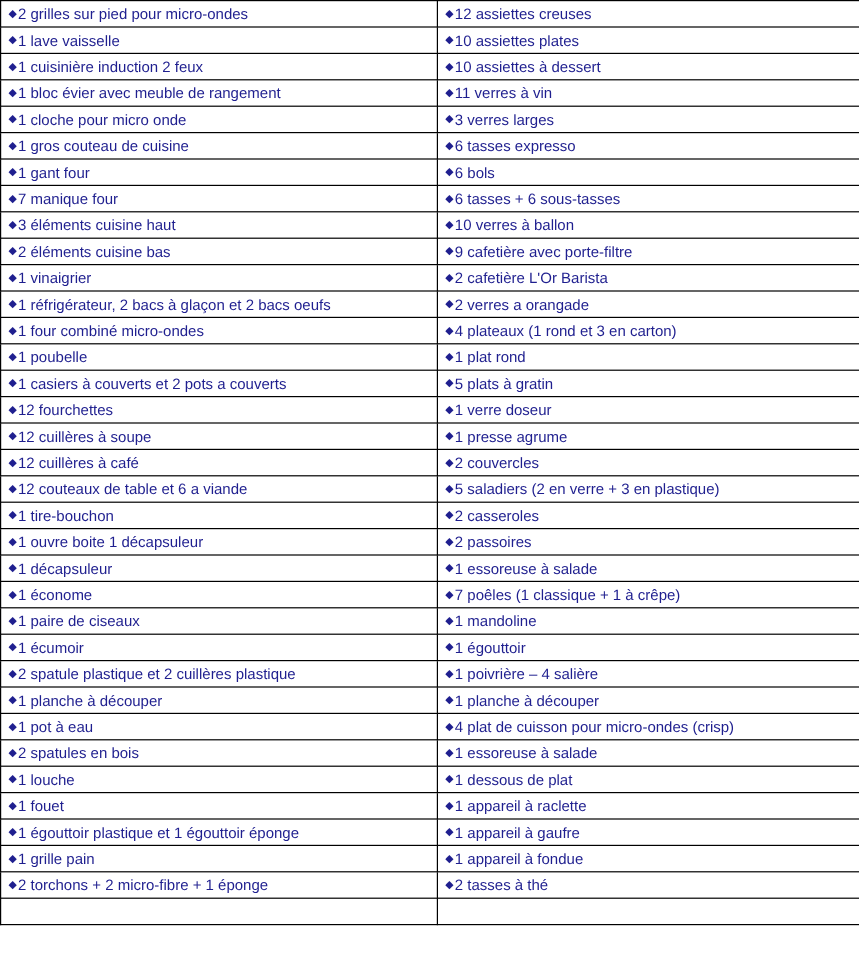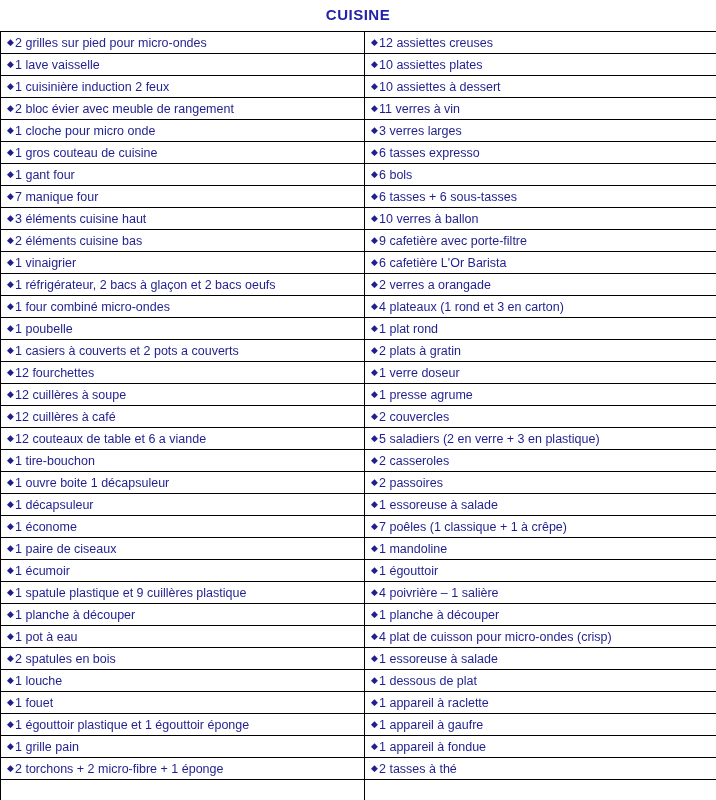--- a/index.html
+++ b/index.html
@@ -59,38 +59,37 @@
   .item-text {
     display: inline;
   }
   .empty-cell { }
 </style>
 </head>
 <body>
 
 <div class="page">
 
-  <div class="doc-title">CUISINE</div>
 
   <table class="inventory">
     <tbody>
         <tr>
           <td class="col-left"><span class="bullet">◆</span><span class="item-text">2 grilles sur pied pour micro-ondes</span></td>
           <td class="col-right"><span class="bullet">◆</span><span class="item-text">12 assiettes creuses</span></td>
         </tr>
         <tr>
           <td class="col-left"><span class="bullet">◆</span><span class="item-text">1 lave vaisselle</span></td>
           <td class="col-right"><span class="bullet">◆</span><span class="item-text">10 assiettes plates</span></td>
         </tr>
         <tr>
           <td class="col-left"><span class="bullet">◆</span><span class="item-text">1 cuisinière induction 2 feux</span></td>
           <td class="col-right"><span class="bullet">◆</span><span class="item-text">10 assiettes à dessert</span></td>
         </tr>
         <tr>
-          <td class="col-left"><span class="bullet">◆</span><span class="item-text">2 bloc évier avec meuble de rangement</span></td>
+          <td class="col-left"><span class="bullet">◆</span><span class="item-text">1 bloc évier avec meuble de rangement</span></td>
           <td class="col-right"><span class="bullet">◆</span><span class="item-text">11 verres à vin</span></td>
         </tr>
         <tr>
           <td class="col-left"><span class="bullet">◆</span><span class="item-text">1 cloche pour micro onde</span></td>
           <td class="col-right"><span class="bullet">◆</span><span class="item-text">3 verres larges</span></td>
         </tr>
         <tr>
           <td class="col-left"><span class="bullet">◆</span><span class="item-text">1  gros couteau de cuisine</span></td>
           <td class="col-right"><span class="bullet">◆</span><span class="item-text">6 tasses expresso</span></td>
         </tr>
@@ -105,37 +104,37 @@
         <tr>
           <td class="col-left"><span class="bullet">◆</span><span class="item-text">3 éléments cuisine haut</span></td>
           <td class="col-right"><span class="bullet">◆</span><span class="item-text">10 verres à ballon</span></td>
         </tr>
         <tr>
           <td class="col-left"><span class="bullet">◆</span><span class="item-text">2 éléments cuisine bas</span></td>
           <td class="col-right"><span class="bullet">◆</span><span class="item-text">9 cafetière avec porte-filtre</span></td>
         </tr>
         <tr>
           <td class="col-left"><span class="bullet">◆</span><span class="item-text">1 vinaigrier</span></td>
-          <td class="col-right"><span class="bullet">◆</span><span class="item-text">6 cafetière L'Or Barista</span></td>
+          <td class="col-right"><span class="bullet">◆</span><span class="item-text">2 cafetière L'Or Barista</span></td>
         </tr>
         <tr>
           <td class="col-left"><span class="bullet">◆</span><span class="item-text">1 réfrigérateur, 2 bacs à glaçon et 2 bacs oeufs</span></td>
           <td class="col-right"><span class="bullet">◆</span><span class="item-text">2 verres a orangade</span></td>
         </tr>
         <tr>
           <td class="col-left"><span class="bullet">◆</span><span class="item-text">1 four combiné micro-ondes</span></td>
           <td class="col-right"><span class="bullet">◆</span><span class="item-text">4 plateaux (1 rond et 3 en carton)</span></td>
         </tr>
         <tr>
           <td class="col-left"><span class="bullet">◆</span><span class="item-text">1 poubelle</span></td>
           <td class="col-right"><span class="bullet">◆</span><span class="item-text">1 plat rond</span></td>
         </tr>
         <tr>
           <td class="col-left"><span class="bullet">◆</span><span class="item-text">1 casiers à couverts et 2 pots a couverts</span></td>
-          <td class="col-right"><span class="bullet">◆</span><span class="item-text">2 plats à gratin</span></td>
+          <td class="col-right"><span class="bullet">◆</span><span class="item-text">5 plats à gratin</span></td>
         </tr>
         <tr>
           <td class="col-left"><span class="bullet">◆</span><span class="item-text">12 fourchettes</span></td>
           <td class="col-right"><span class="bullet">◆</span><span class="item-text">1 verre doseur</span></td>
         </tr>
         <tr>
           <td class="col-left"><span class="bullet">◆</span><span class="item-text">12 cuillères à soupe</span></td>
           <td class="col-right"><span class="bullet">◆</span><span class="item-text">1 presse agrume</span></td>
         </tr>
         <tr>
@@ -164,22 +163,22 @@
         </tr>
         <tr>
           <td class="col-left"><span class="bullet">◆</span><span class="item-text">1 paire de ciseaux</span></td>
           <td class="col-right"><span class="bullet">◆</span><span class="item-text">1 mandoline</span></td>
         </tr>
         <tr>
           <td class="col-left"><span class="bullet">◆</span><span class="item-text">1 écumoir</span></td>
           <td class="col-right"><span class="bullet">◆</span><span class="item-text">1 égouttoir</span></td>
         </tr>
         <tr>
-          <td class="col-left"><span class="bullet">◆</span><span class="item-text">1  spatule plastique et 9 cuillères plastique</span></td>
-          <td class="col-right"><span class="bullet">◆</span><span class="item-text">4 poivrière – 1 salière</span></td>
+          <td class="col-left"><span class="bullet">◆</span><span class="item-text">2  spatule plastique et 2 cuillères plastique</span></td>
+          <td class="col-right"><span class="bullet">◆</span><span class="item-text">1 poivrière – 4 salière</span></td>
         </tr>
         <tr>
           <td class="col-left"><span class="bullet">◆</span><span class="item-text">1 planche à découper</span></td>
           <td class="col-right"><span class="bullet">◆</span><span class="item-text">1 planche à découper</span></td>
         </tr>
         <tr>
           <td class="col-left"><span class="bullet">◆</span><span class="item-text">1 pot à eau</span></td>
           <td class="col-right"><span class="bullet">◆</span><span class="item-text">4 plat de cuisson pour micro-ondes (crisp)</span></td>
         </tr>
         <tr>

